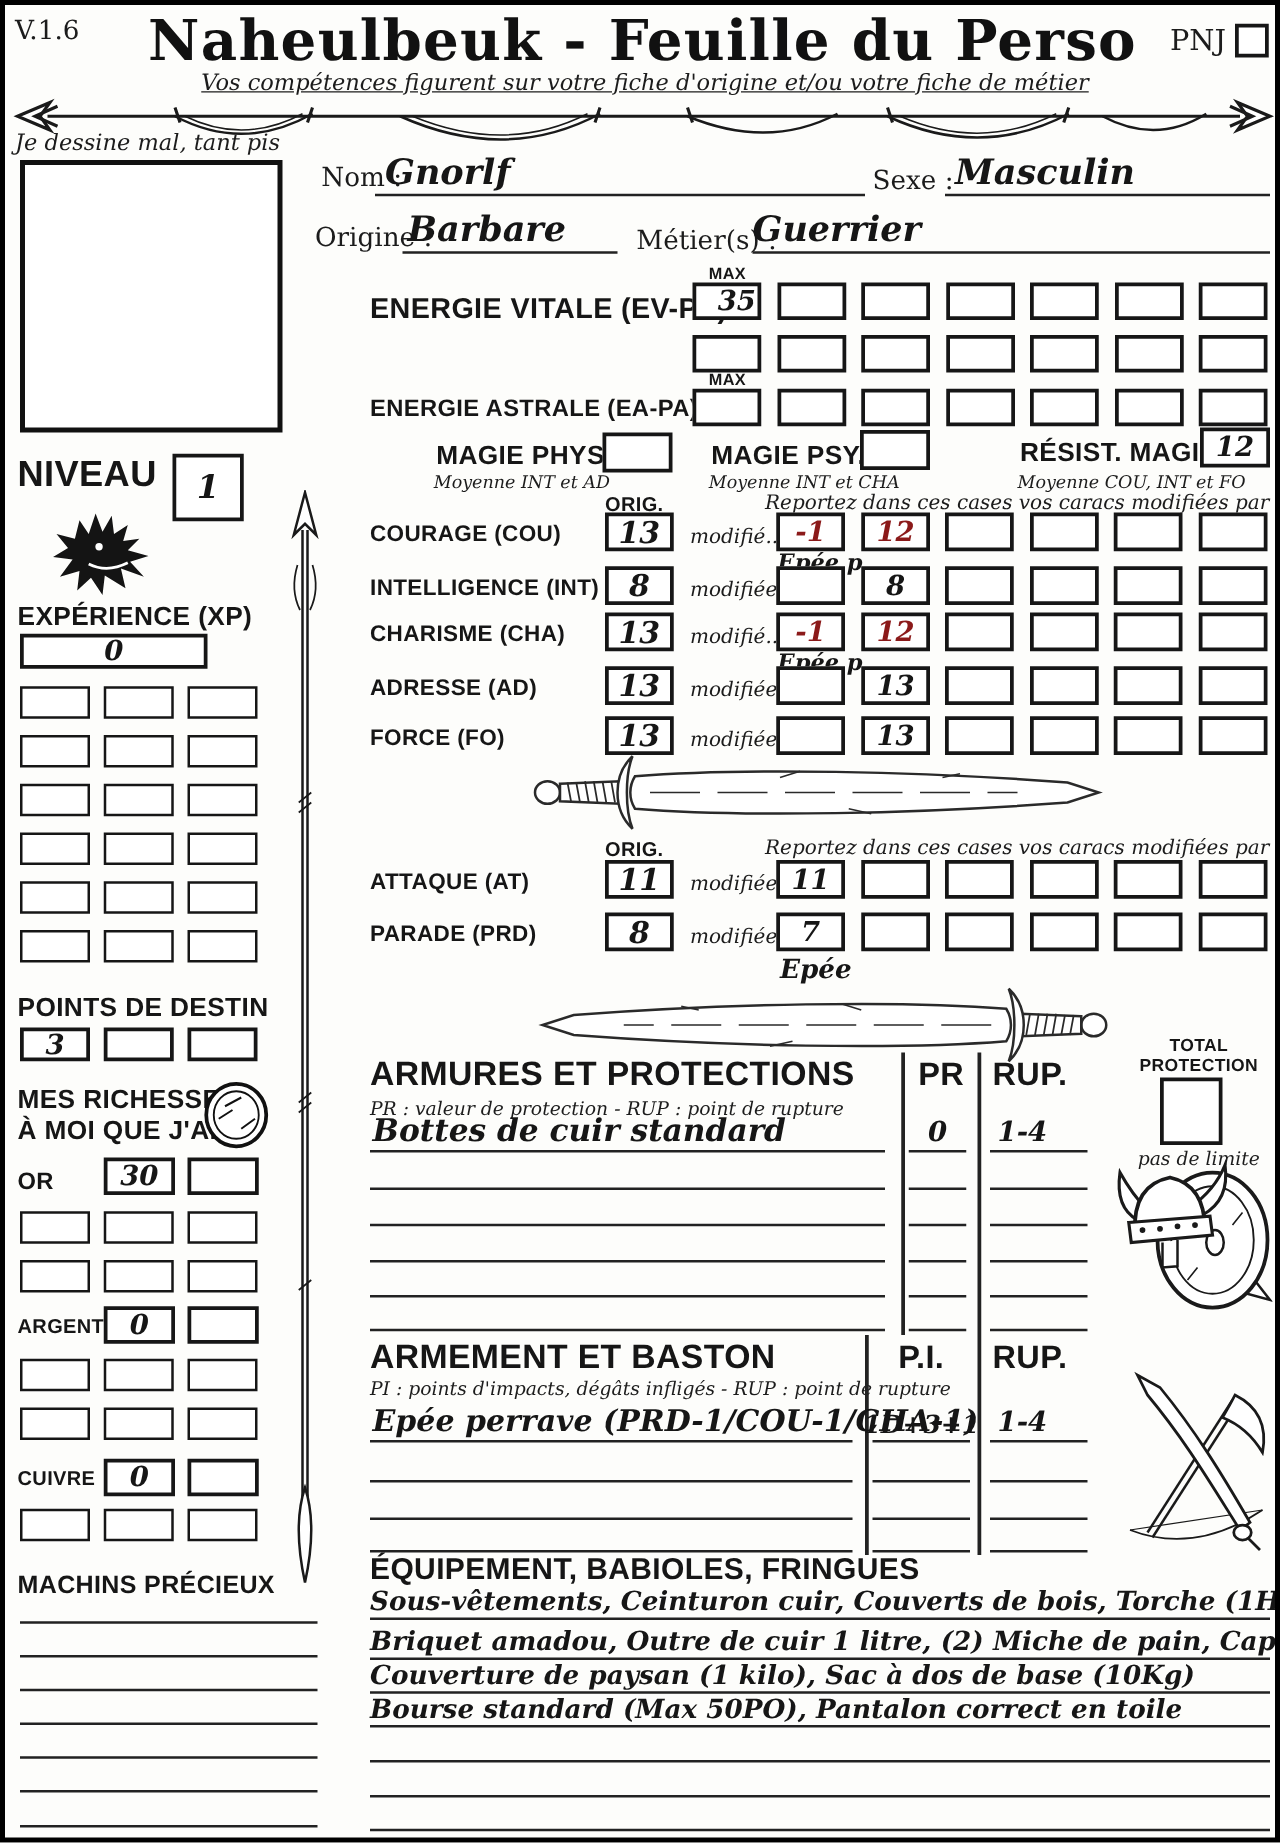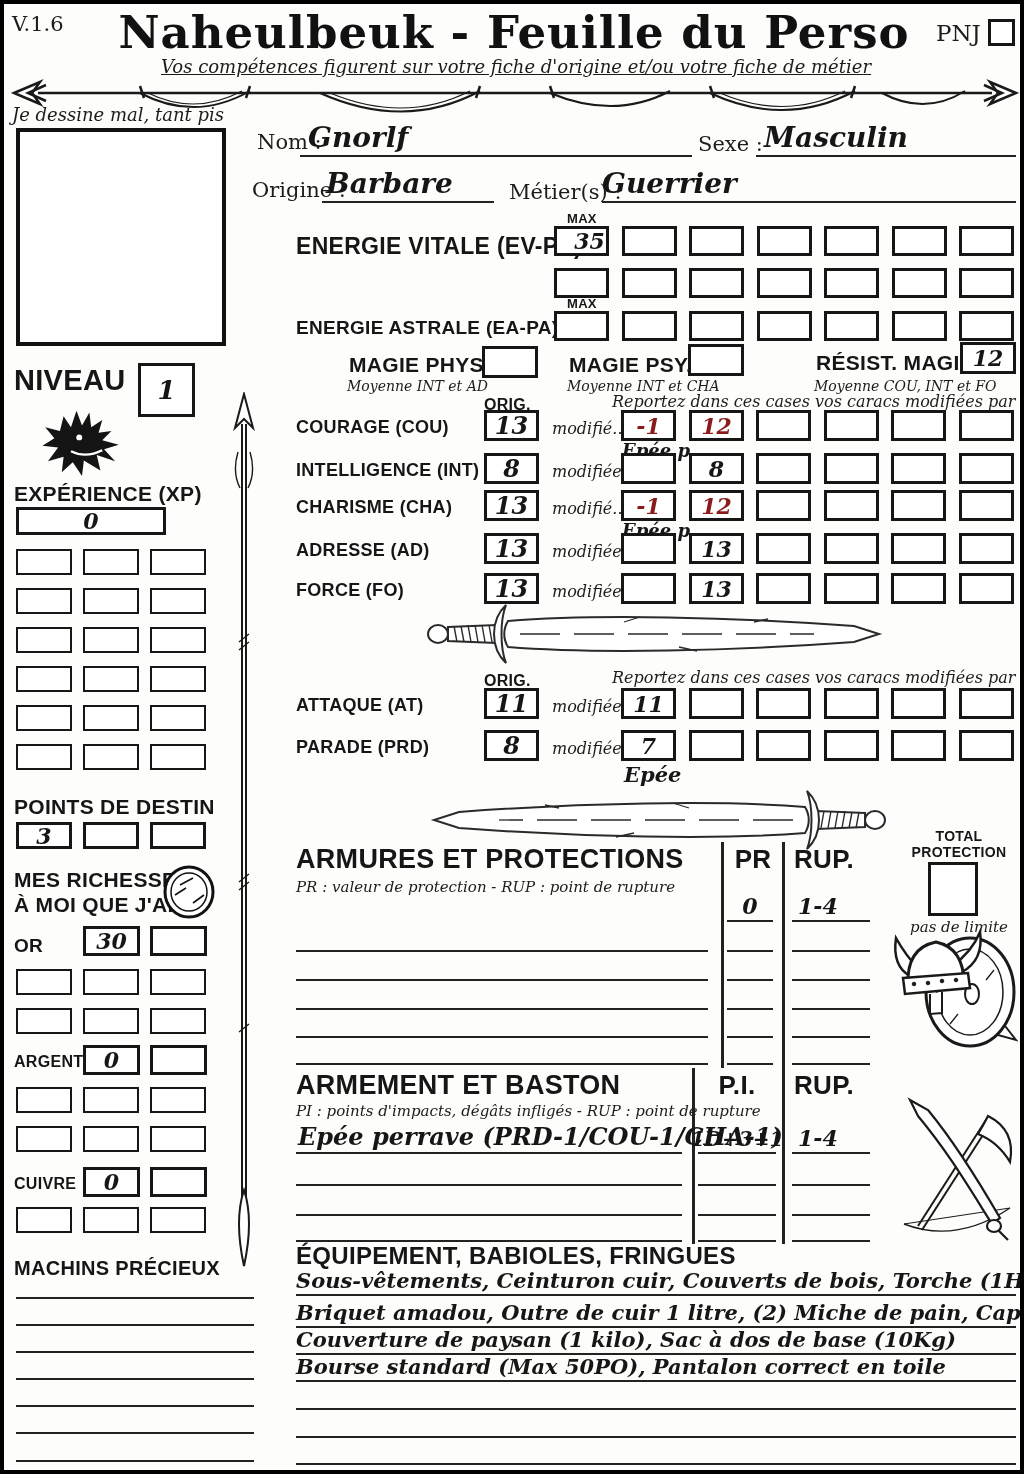--- a/index.html
+++ b/index.html
@@ -466,20 +466,23 @@
   <div class="lbl" style="left:720px;top:840px;width:58px;text-align:center;font-size:26px;">PR</div>
   <div class="lbl" style="left:790px;top:840px;font-size:26px;">RUP.</div>
 
   <div class="lbl" style="left:896px;top:824px;width:118px;text-align:center;font-size:14px;">TOTAL</div>
   <div class="lbl" style="left:896px;top:840px;width:118px;text-align:center;font-size:14px;">PROTECTION</div>
   <div class="bx" style="left:924px;top:858px;width:50px;height:54px;">
     <span class="hw v22"></span>
   </div>
   <div class="cal cali" style="left:896px;top:914px;width:118px;text-align:center;font-size:15px;">pas de limite</div>
 
+  <div class="ul" style="left:292px;top:884px;width:412px;height:34px;">
+    <span class="hw v25" style="margin-left:2px;">Bottes de cuir standard</span>
+  </div>
   <div class="ul" style="left:723px;top:884px;width:46px;height:34px;justify-content:center;">
     <span class="hw v22">0</span>
   </div>
   <div class="ul" style="left:788px;top:884px;width:78px;height:34px;">
     <span class="hw v22" style="margin-left:6px;">1-4</span>
   </div>
 
   <div class="ul" style="left:292px;top:924px;width:412px;height:24px;"></div>
   <div class="ul" style="left:723px;top:924px;width:46px;height:24px;"></div>
   <div class="ul" style="left:788px;top:924px;width:78px;height:24px;"></div>

